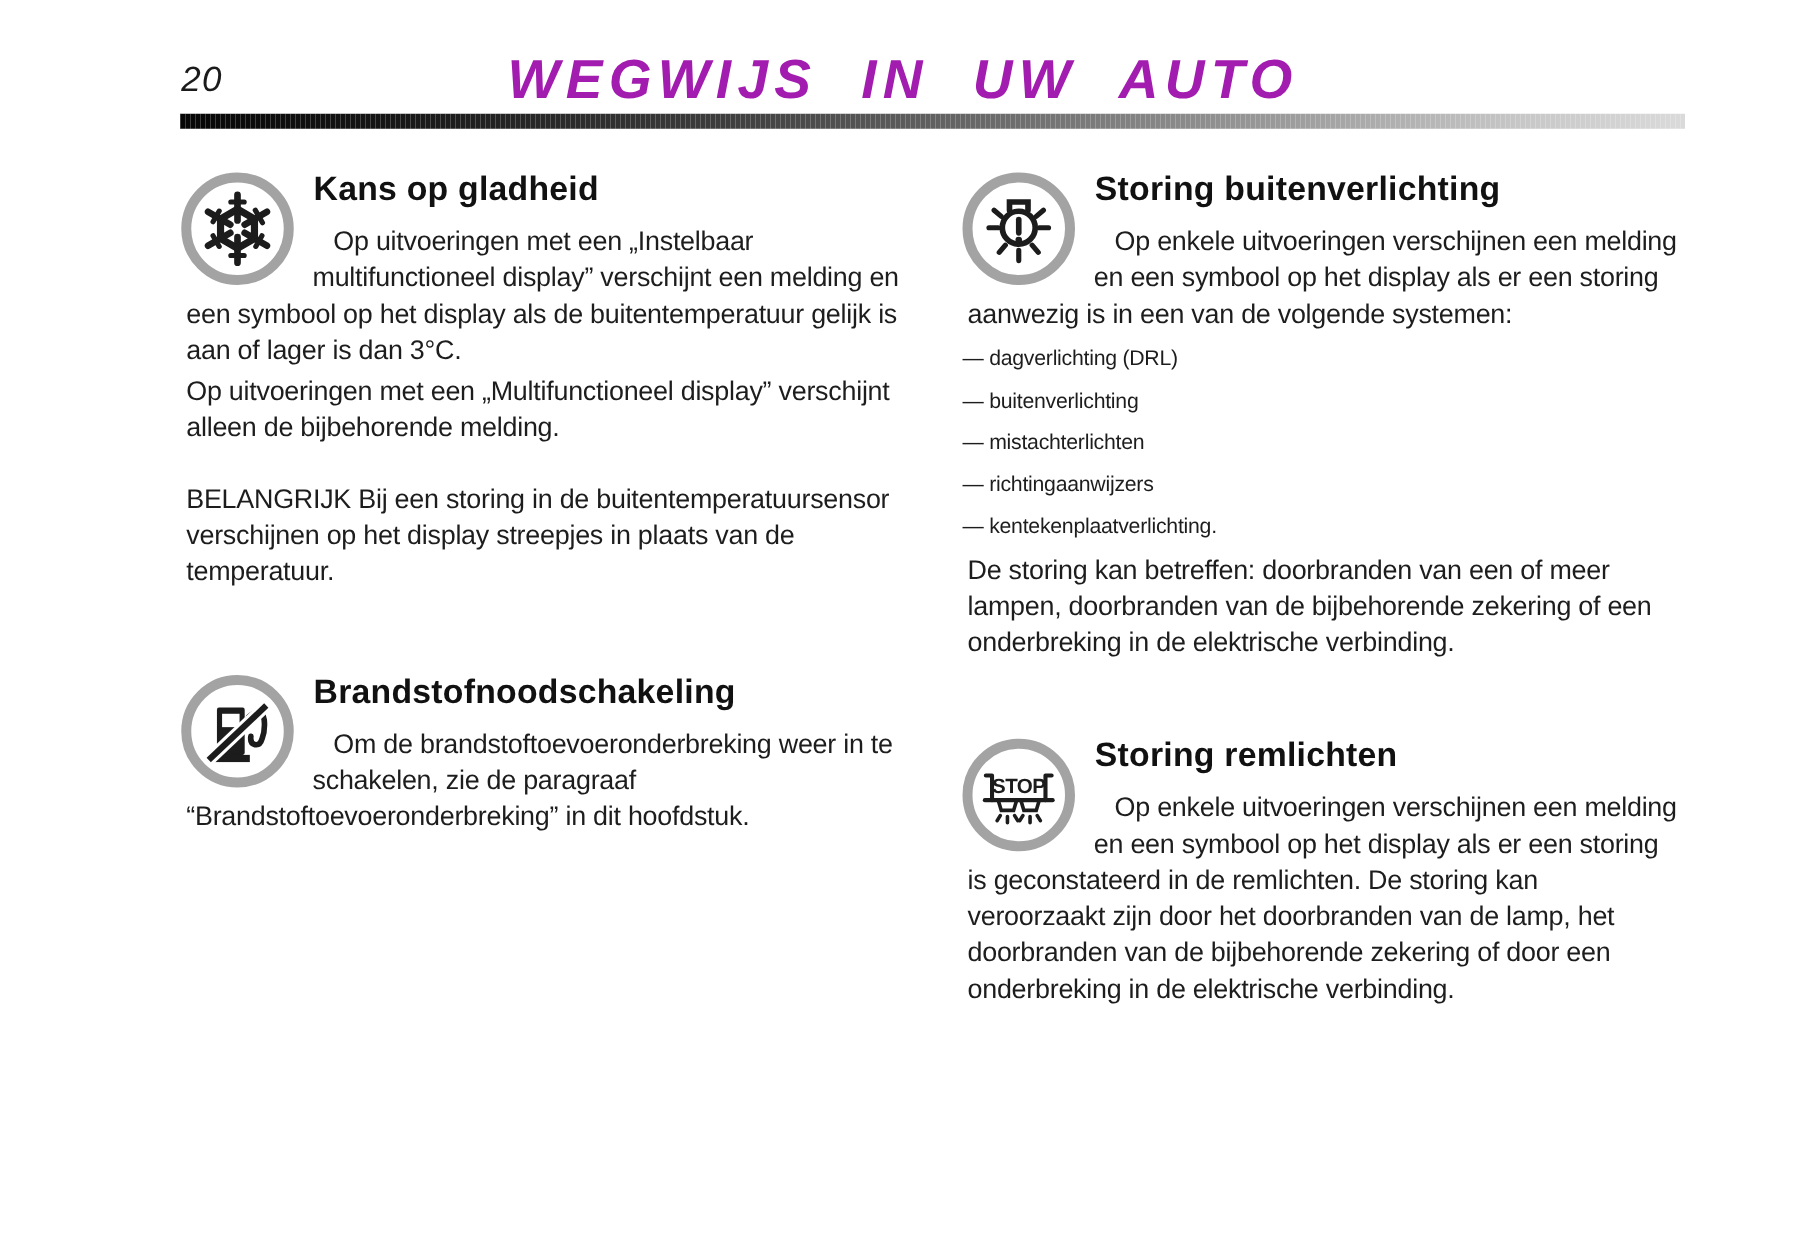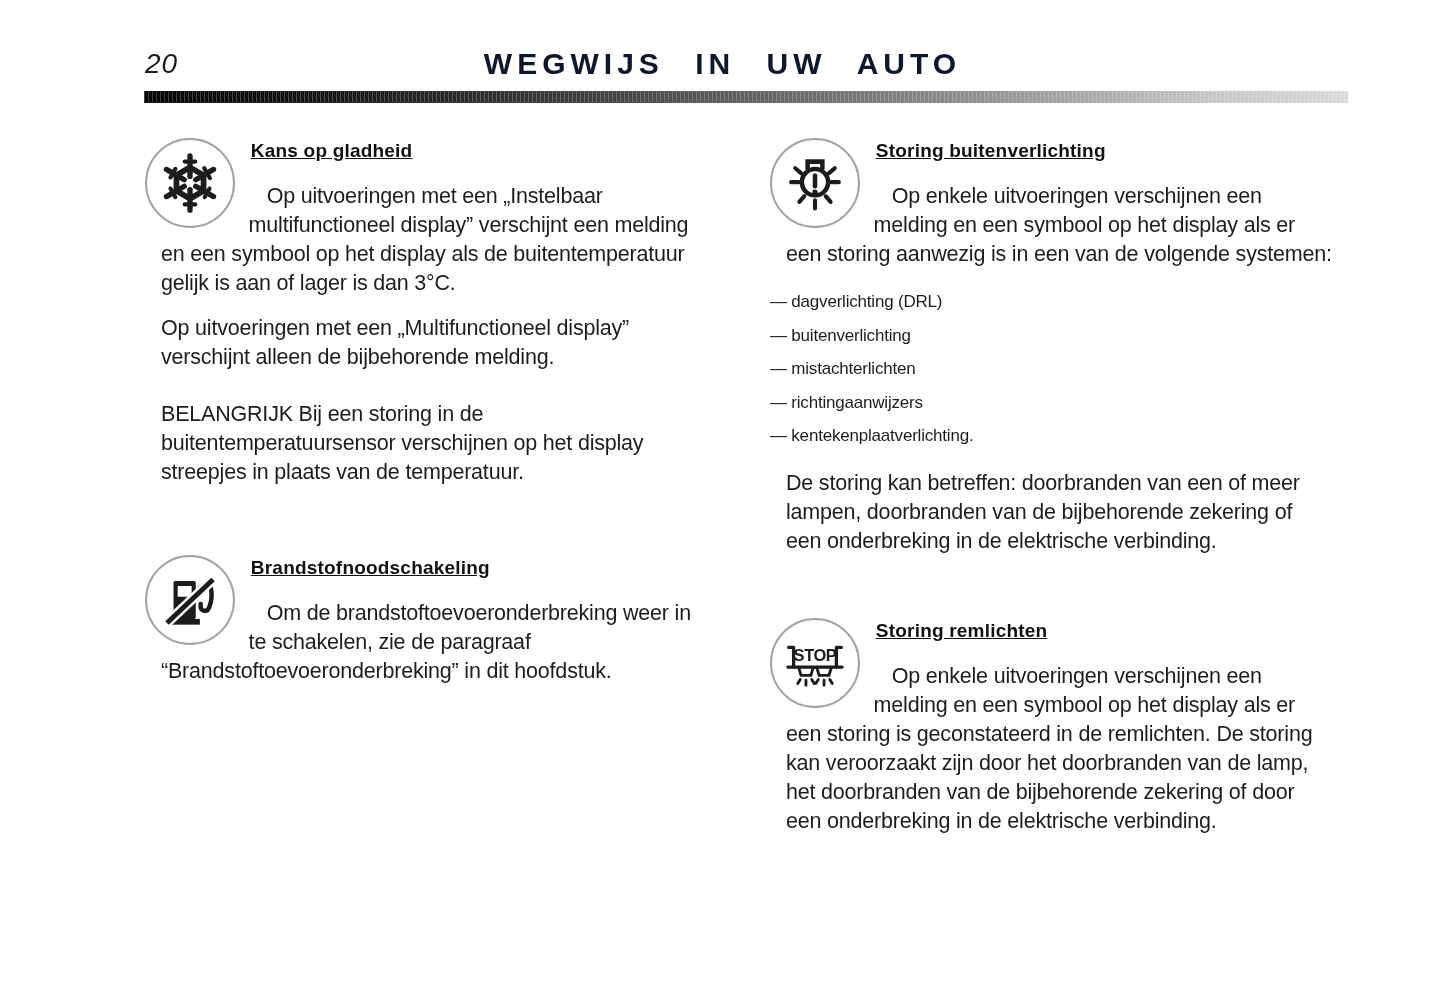--- a/index.html
+++ b/index.html
@@ -13,23 +13,23 @@
   }
   
   .header { position: relative; padding-top: 46px; }
   .page-number {
     position: absolute; left: 145px; top: 48px;
     font-size: 28px; font-style: italic; font-weight: 500;
     color: #1b1b1b; letter-spacing: 1px;
   }
   .header-title {
     margin: 0; text-align: center;
-    font-size: 30px; line-height: 36px;
-    font-weight: bold; 
-    color: #0f172a;
+    font-size: 44px; line-height: 36px;
+    font-weight: bold; font-style: italic;
+    color: #a21caf;
     letter-spacing: 5px; word-spacing: 18px;
   }
   .header-rule {
     height: 12px;
     margin: 9px 97px 0 144px;
     background:
       repeating-linear-gradient(90deg, rgba(255,255,255,0.22) 0 1px, rgba(0,0,0,0) 1px 4px),
       linear-gradient(90deg, #060606 0%, #161616 14%, #3d3d3d 36%, #6f6f6f 56%, #9d9d9d 74%, #c7c7c7 89%, #dadada 100%);
   }
   
@@ -39,35 +39,34 @@
     margin-top: 33px;
   }
   .col { flex: 1 1 0; min-width: 0; }
   .topic { overflow: visible; }
   .topic + .topic.gap-left  { margin-top: 66px; }
   .topic + .topic.gap-right { margin-top: 60px; }
   
   .icon-circle {
     float: left;
     width: 90px; height: 90px;
-    border: 2px solid #a3a3a3; border-radius: 50%;
+    border: 8px solid #a3a3a3; border-radius: 50%;
     margin: 2px 20px 8px 0;
     shape-outside: circle(52%);
     display: flex; align-items: center; justify-content: center;
   }
   .icon-circle svg { display: block; }
   .topic h2 {
     margin: 0 0 13px 0;
-    font-size: 19px; line-height: 30px;
+    font-size: 27px; line-height: 30px;
     font-weight: bold; color: #111;
     letter-spacing: 0.2px;
-    text-decoration: underline;
   }
   .topic p {
-    margin: 16px;
+    margin: 4px;
     font-size: 21.5px; line-height: 29px;
     letter-spacing: -0.2px;
   }
   .topic p.indent { text-indent: 12px; }
   .topic p.p-gap { margin-top: 28px; }
   .dash-list { margin: 3px 0 0 0; }
   .dash-list .list-item {
     font-size: 17px; line-height: 33.5px;
     letter-spacing: -0.2px;
   }

